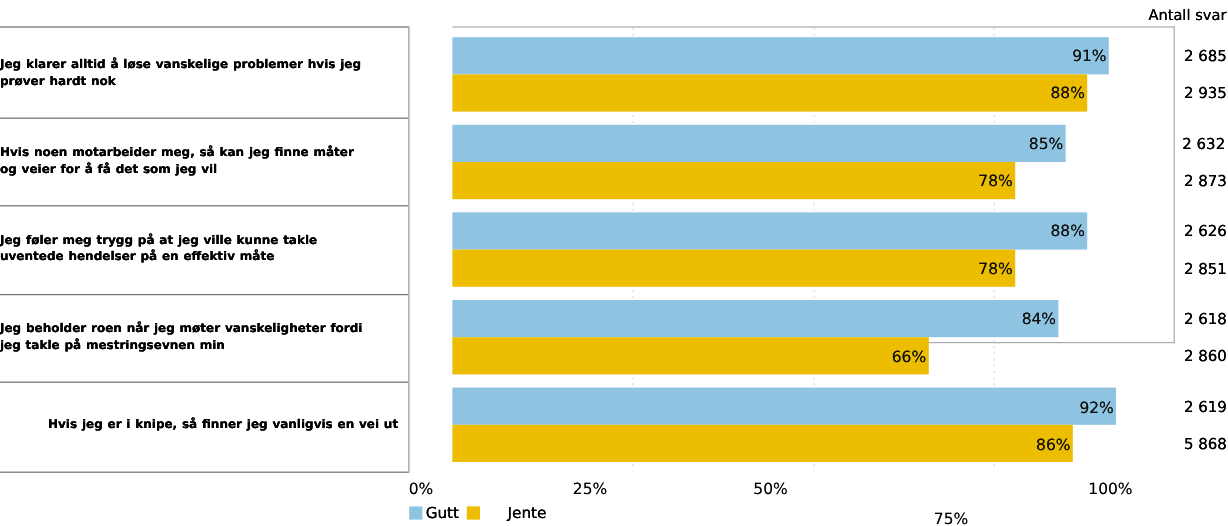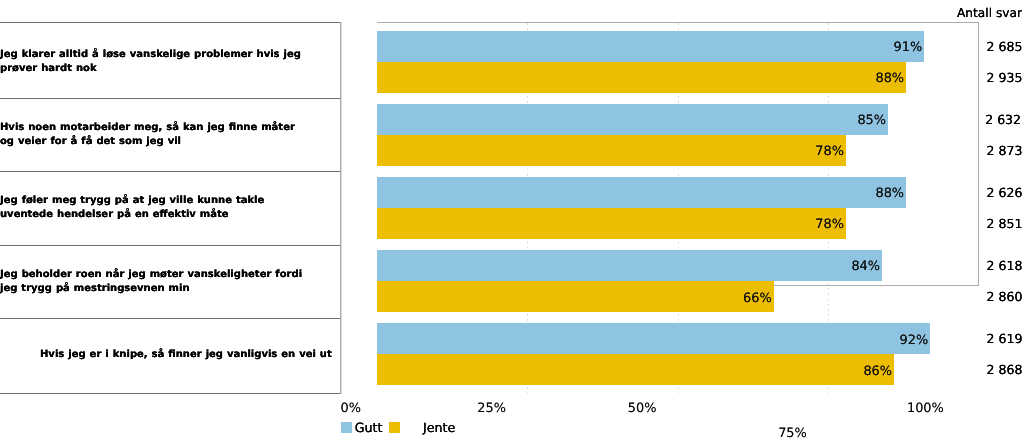--- a/index.html
+++ b/index.html
@@ -59,21 +59,21 @@
       <div class="lbl-text" style="top: 194.4px;">
         <div>Jeg føler meg trygg på at jeg ville kunne takle</div>
         <div>uventede hendelser på en effektiv måte</div>
       </div>
       <div class="lbl-text" style="top: 121.3px;">
         <div>Hvis noen motarbeider meg, så kan jeg finne måter</div>
         <div>og veier for å få det som jeg vil</div>
       </div>
       <div class="lbl-text" style="top: 267.6px;">
         <div>Jeg beholder roen når jeg møter vanskeligheter fordi</div>
-        <div>jeg trygg på mestringsevnen min</div>
+        <div>jeg takle på mestringsevnen min</div>
       </div>
       <div class="lbl-text" style="top: 347.7px; margin-left: 40px;">
         <div>Hvis jeg er i knipe, så finner jeg vanligvis en vei ut</div>
       </div>
     </div>
   <div class="plot" id="plot">
     <div class="pborder"></div>
   <div class="grid" style="left: 150px; background-image: repeating-linear-gradient(rgb(222, 222, 222) 0px, rgb(222, 222, 222) 1.9px, rgba(255, 255, 255, 0) 1.9px, rgba(255, 255, 255, 0) 5.2px);"></div>
       <div class="grid" style="left: 301px; background-image: repeating-linear-gradient(rgb(222, 222, 222) 0px, rgb(222, 222, 222) 1.9px, rgba(255, 255, 255, 0) 1.9px, rgba(255, 255, 255, 0) 5.2px);"></div>
       <div class="grid" style="left: 451px; background-image: repeating-linear-gradient(rgb(222, 222, 222) 0px, rgb(222, 222, 222) 1.9px, rgba(255, 255, 255, 0) 1.9px, rgba(255, 255, 255, 0) 5.2px);"></div>
@@ -115,15 +115,15 @@
       <div class="cnt" style="font-size: 12.2px; right: 1px; top: 5.7px;">Antall svar</div>
       <div class="cnt" style="right: 0.6px; top: 38.95px;">2 685</div>
       <div class="cnt" style="right: 0.6px; top: 70.05px;">2 935</div>
       <div class="cnt" style="right: 2px; top: 111.95px;">2 632</div>
       <div class="cnt" style="right: 0.6px; top: 143.05px;">2 873</div>
       <div class="cnt" style="right: 0.6px; top: 185.05px;">2 626</div>
       <div class="cnt" style="right: 0.6px; top: 216.15px;">2 851</div>
       <div class="cnt" style="right: 0.6px; top: 258.25px;">2 618</div>
       <div class="cnt" style="right: 0.6px; top: 289.35px;">2 860</div>
       <div class="cnt" style="right: 0.6px; top: 331.35px;">2 619</div>
-      <div class="cnt" style="right: 0.6px; top: 362.45px;">2 868</div>
+      <div class="cnt" style="right: 0.6px; top: 362.45px;">5 868</div>
     </div>
 </div>
 
 </body></html>

